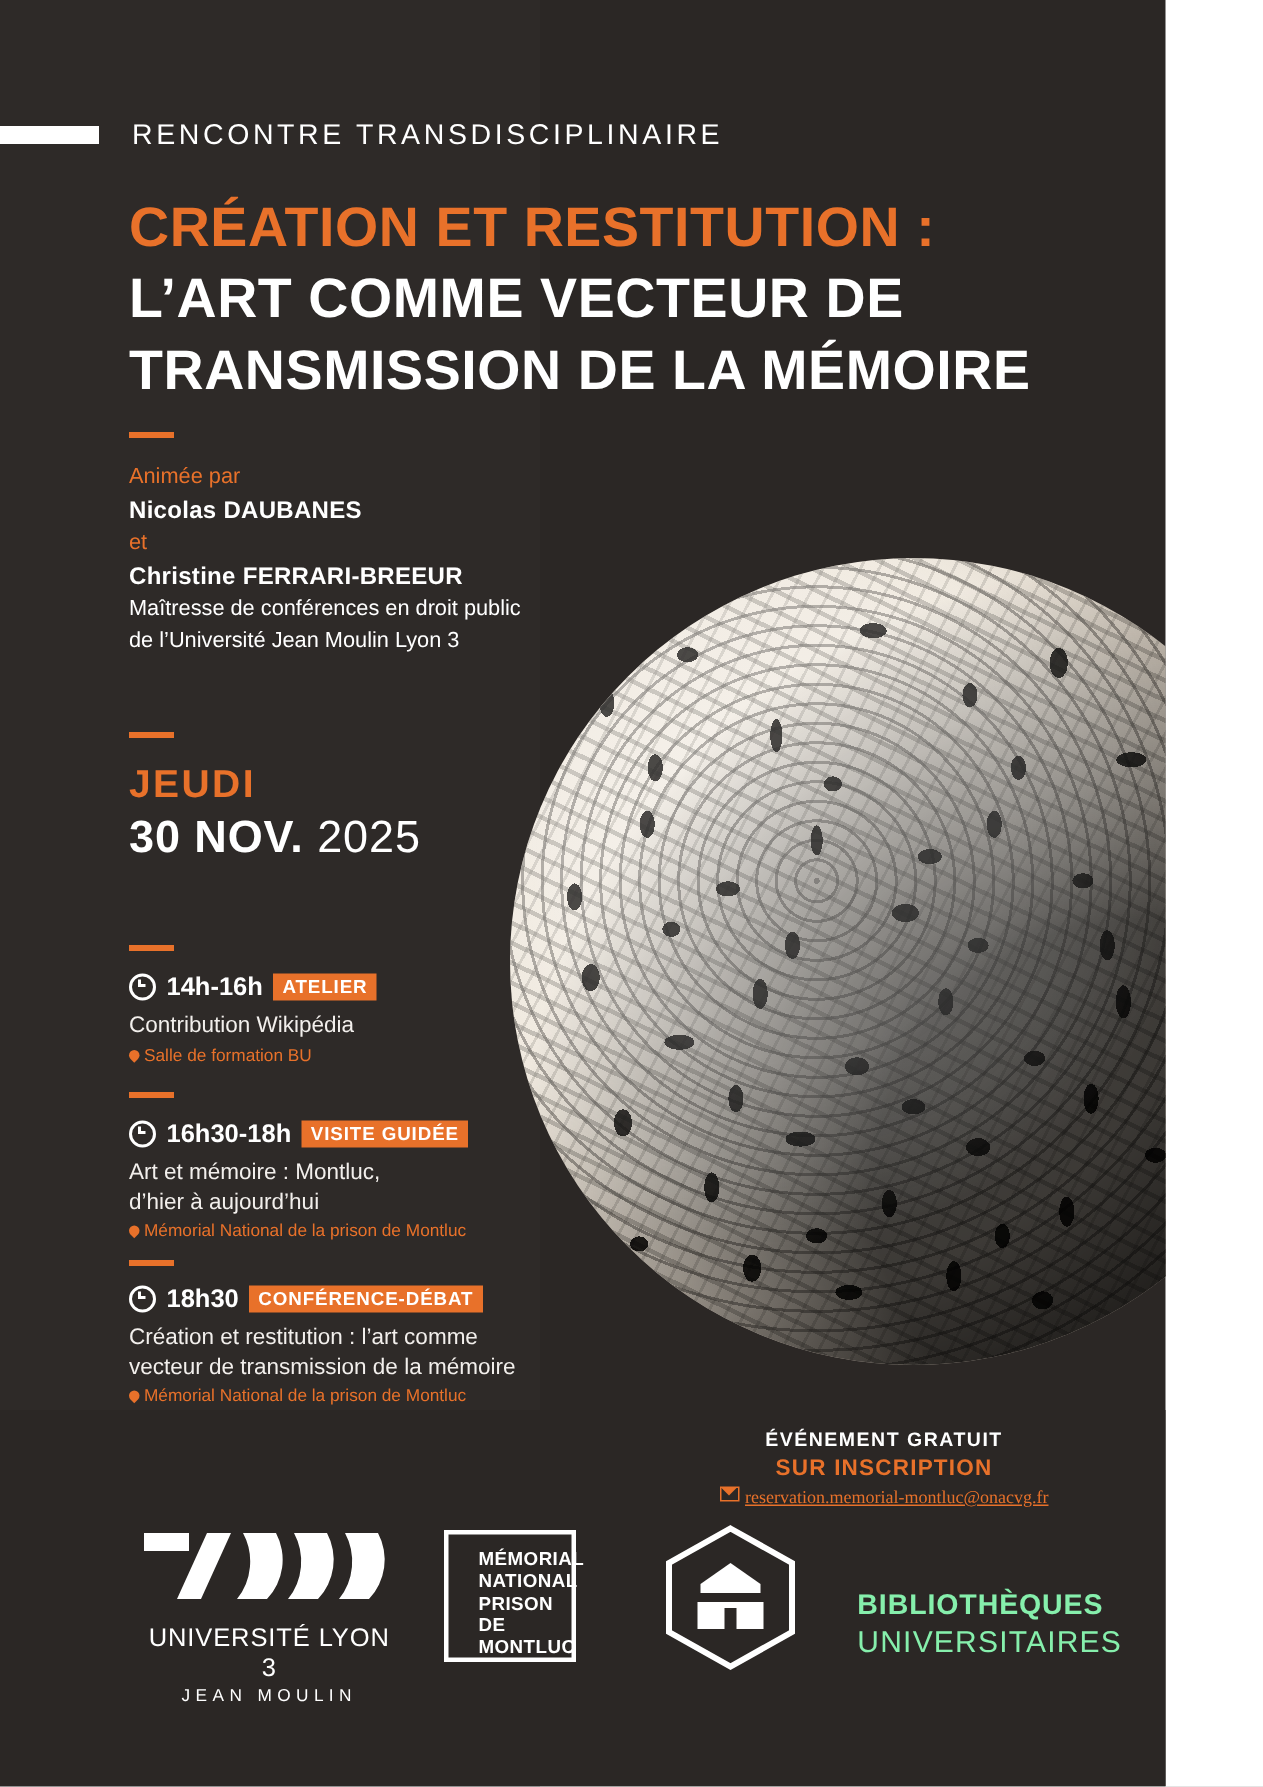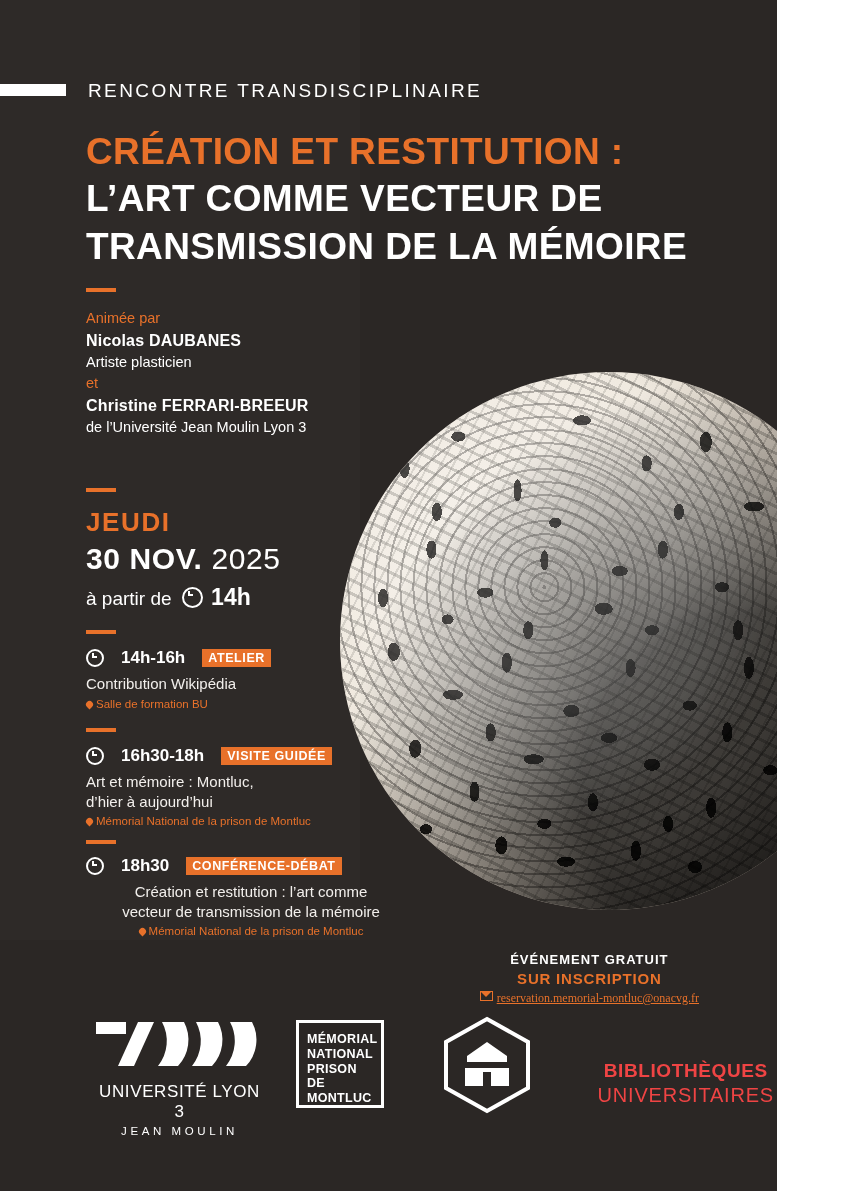--- a/index.html
+++ b/index.html
@@ -191,21 +191,21 @@
     color: #ffffff;
     font-size: 19px;
     margin-top: 8px;
   }
   .d-hour b { font-size: 23px; }
 
   .slot { position: absolute; left: 86px; width: 330px; color: #ffffff; }
   .slot .head {
     display: flex;
     align-items: center;
-    gap: 17px;
+    gap: 7px;
     font-size: 17px;
     font-weight: 700;
   }
   .slot .tag {
     background: #e8712a;
     color: #ffffff;
     font-size: 12.5px;
     font-weight: 700;
     letter-spacing: .6px;
     padding: 2.5px 6px 3px;
@@ -327,30 +327,30 @@
     position: absolute;
     left: 296px; top: 12px;
     width: 88px; height: 88px;
     border: 3px solid #ffffff;
     box-sizing: border-box;
     color: #ffffff;
     font-size: 12.5px;
     font-weight: 700;
     line-height: 1.18;
     letter-spacing: .3px;
-    padding: 9px 0 0 8px;
+    padding: 9px 0 0 20px;
   }
 
   .logo-hex { position: absolute; left: 440px; top: 8px; width: 94px; height: 98px; }
 
   .logo-bu {
     position: absolute;
-    right: 68px; top: 52px;
-    text-align: center;
-    color: #ef4444;
+    right: 94px; top: 52px;
+    text-align: left;
+    color: #86efac;
   }
   .logo-bu .b1 { font-size: 19px; font-weight: 700; letter-spacing: .6px; }
   .logo-bu .b2 { font-size: 20px; letter-spacing: .8px; margin-top: 2px; }
 </style>
 </head>
 <body>
 
 <div class="poster">
 
   <div class="bg-left"></div>
@@ -370,38 +370,33 @@
   <div class="title">
     <div class="line1">CRÉATION ET RESTITUTION :</div>
     <div class="line2">L’ART COMME VECTEUR DE</div>
     <div class="line3">TRANSMISSION DE LA MÉMOIRE</div>
   </div>
 
   <div class="bar" style="left:86px; top:288px;"></div>
   <div class="hosts">
     <div class="lbl">Animée par</div>
     <div class="nm">Nicolas DAUBANES</div>
-    <div>Artiste plasticien</div>
     <div class="lbl">et</div>
     <div class="nm">Christine FERRARI-BREEUR</div>
+    <div>Maîtresse de conférences en droit public</div>
     <div>de l’Université Jean Moulin Lyon 3</div>
   </div>
 
   <div class="bar" style="left:86px; top:488px;"></div>
   <div class="date-block">
     <div class="d-jeudi">JEUDI</div>
     <div class="d-date">
       <span>30 NOV.</span>
       <span class="yr">2025</span>
     </div>
-    <div class="d-hour">
-      <span>à partir de</span>
-      <span class="clock big" style="vertical-align:-3px;margin:0 3px 0 5px;"></span>
-      <b>14h</b>
-    </div>
   </div>
 
   <div class="bar" style="left:86px; top:630px;"></div>
   <div class="slot" style="top:648px;">
     <div class="head">
       <span class="clock"></span>
       <span>14h-16h</span>
       <span class="tag">ATELIER</span>
     </div>
     <div class="desc">Contribution Wikipédia</div>
@@ -418,21 +413,21 @@
       <span class="tag">VISITE GUIDÉE</span>
     </div>
     <div class="desc" style="white-space:pre-line;">Art et mémoire : Montluc,
 d’hier à aujourd’hui</div>
     <div class="place">
       <span class="pin"></span><span>Mémorial National de la prison de Montluc</span>
     </div>
   </div>
 
   <div class="bar" style="left:86px; top:840px;"></div>
-  <div class="slot" style="top:856px;text-align:center;">
+  <div class="slot" style="top:856px;">
     <div class="head">
       <span class="clock"></span>
       <span>18h30</span>
       <span class="tag">CONFÉRENCE-DÉBAT</span>
     </div>
     <div class="desc" style="white-space:pre-line;">Création et restitution : l’art comme
 vecteur de transmission de la mémoire</div>
     <div class="place">
       <span class="pin"></span><span>Mémorial National de la prison de Montluc</span>
     </div>

